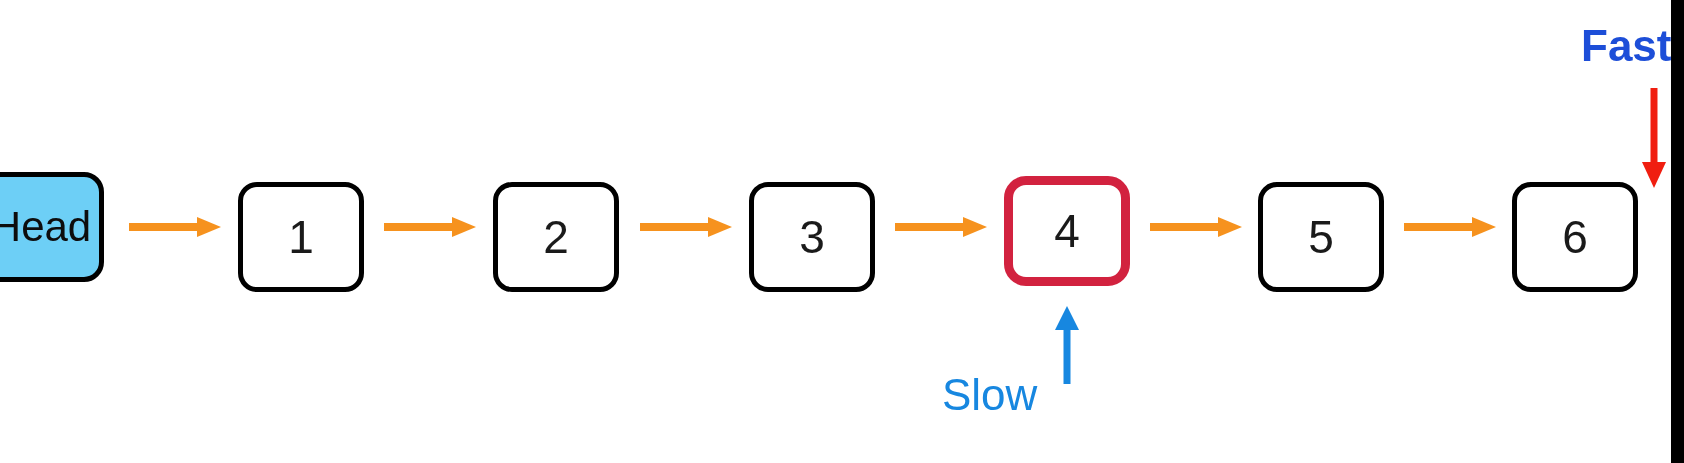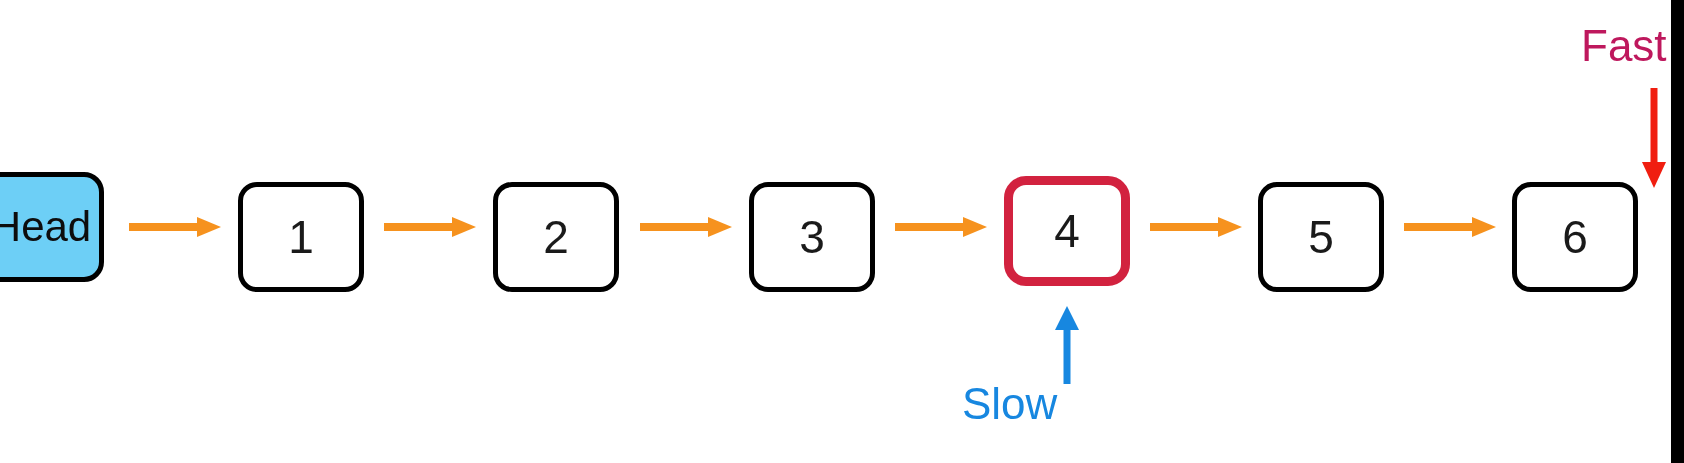--- a/index.html
+++ b/index.html
@@ -61,21 +61,21 @@
   .arrow-v { position: absolute; }
   .arrow-v svg { display: block; }
 
   .annot {
     position: absolute;
     font-size: 44px;
     line-height: 1;
     font-weight: 400;
     white-space: nowrap;
   }
-  .annot.fast { color: #be185d; }
+  .annot.fast { color: #1d4ed8; font-weight: bold; }
   .annot.slow { color: #1787E0; }
 
   .edge-bar {
     position: absolute;
     background: #000000;
   }
 </style>
 </head>
 <body>
 
@@ -160,17 +160,17 @@
     </svg>
   </div>
 
   <div class="arrow-v" style="left:1051px; top:306px;">
     <svg width="32" height="78" viewBox="0 0 32 78">
       <line x1="16" y1="78" x2="16" y2="20" stroke="#1787E0" stroke-width="7"></line>
       <polygon points="4,24 28,24 16,0" fill="#1787E0"></polygon>
     </svg>
   </div>
 
-  <div class="annot slow" style="left:942px; top:382px;margin-left:20px;">Slow</div>
+  <div class="annot slow" style="left:942px; top:373px;">Slow</div>
 
   <div class="edge-bar" style="left:1671px; top:0px; width:13px; height:463px;"></div>
 
 </div>
 
 </body></html>

